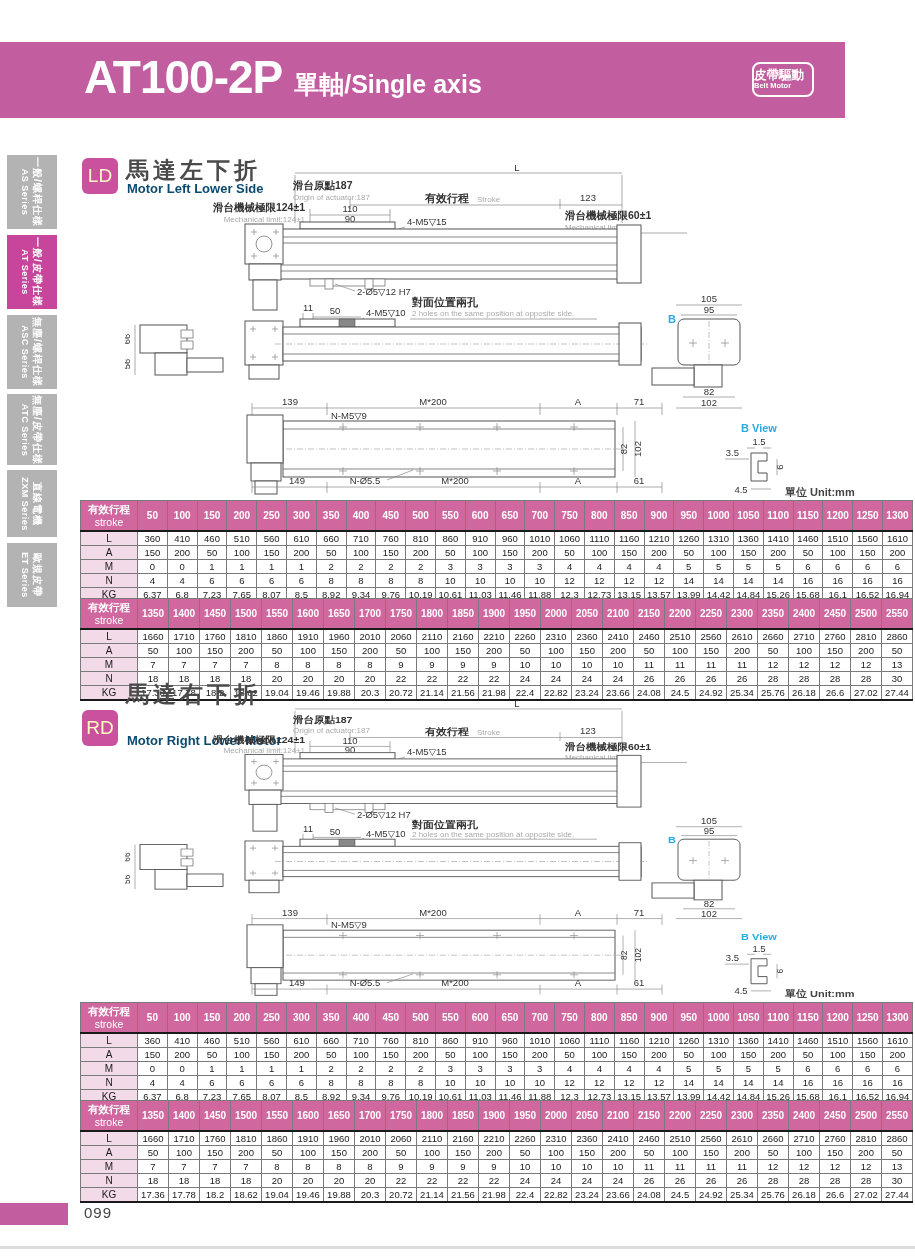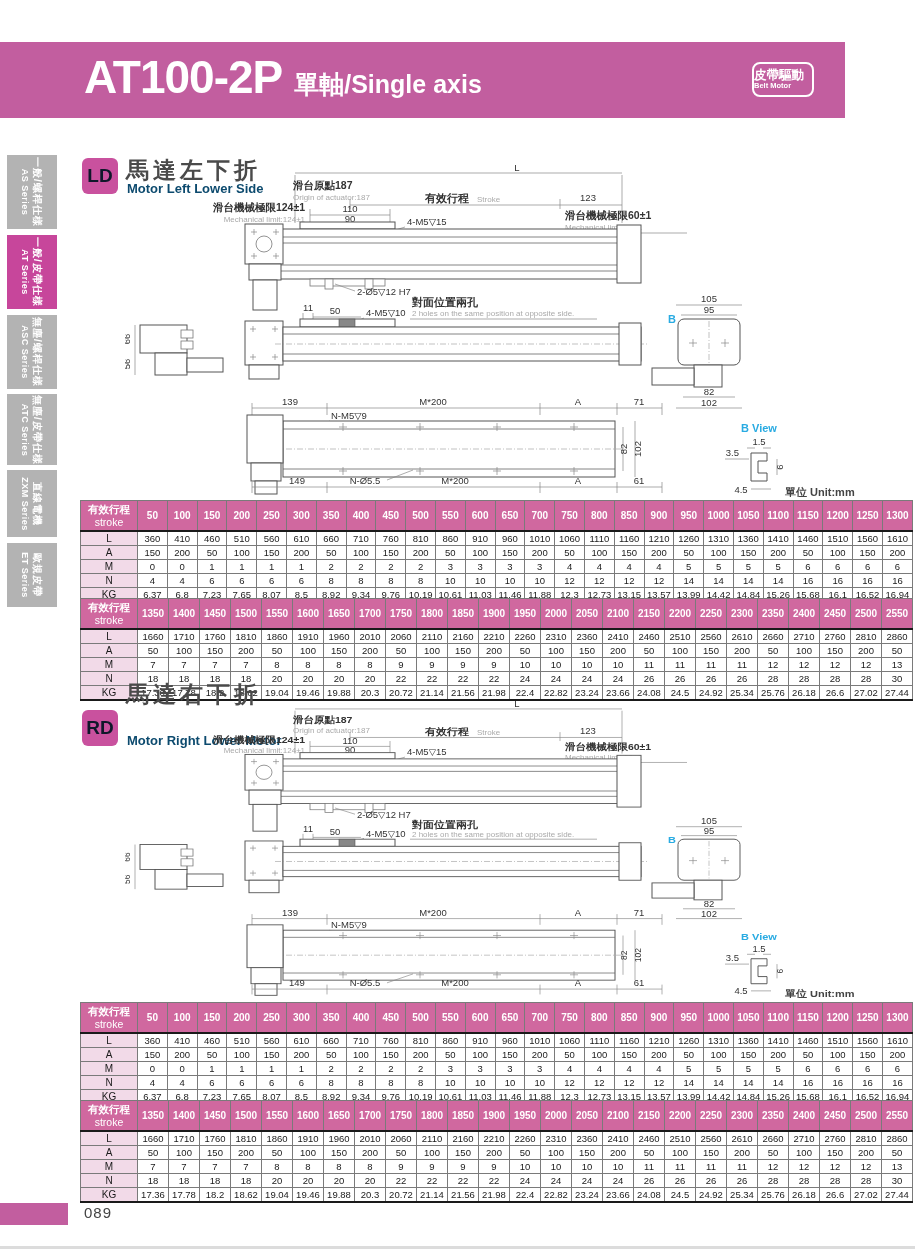--- a/index.html
+++ b/index.html
@@ -20,21 +20,21 @@
   
   .side-tab{position:absolute;left:0;width:50px;background:#B3B3B3;}
   .side-tab.active{background:#C7469B;}
   .side-tab .rot{position:absolute;top:50%;left:50%;transform:translate(-50%,-50%) rotate(90deg);
                  text-align:center;color:#fff;white-space:nowrap;}
   .side-tab .zh{font-size:10px;font-weight:700;letter-spacing:1px;}
   .side-tab .en{font-size:9px;font-weight:700;letter-spacing:.5px;}
 
   
   .sec-badge{position:absolute;left:82px;width:36px;height:36px;background:#C9519E;border-radius:6px;
-             color:#0f172a;font-size:19px;font-weight:700;display:flex;align-items:center;justify-content:center;}
+             color:#fef9c3;font-size:19px;font-weight:400;display:flex;align-items:center;justify-content:center;}
   .sec-title{position:absolute;left:126px;font-size:23px;font-weight:700;color:#4a4a4a;letter-spacing:4px;text-align:center;}
   .sec-sub{position:absolute;left:127px;font-size:13px;font-weight:700;color:#0c4a6e;}
 
   
   .diag{position:absolute;left:125px;}
   .diag svg{display:block;width:100%;height:100%;}
   .pl{fill:#fff;stroke:#555;stroke-width:1;}
   .pl2{fill:#fff;stroke:#777;stroke-width:.8;}
   .dk{fill:#888;stroke:#555;stroke-width:.6;}
   .ln{stroke:#666;stroke-width:.8;fill:none;}
@@ -1259,14 +1259,14 @@
           <td>26.18</td>
           <td>26.6</td>
           <td>27.02</td>
           <td>27.44</td>
         </tr>
       </tbody>
     </table>
   </div>
 
 <div class="footer-bar"></div>
-<div class="page-num">089</div>
+<div class="page-num">099</div>
 <div class="bottom-line"></div>
 
 </body></html>

